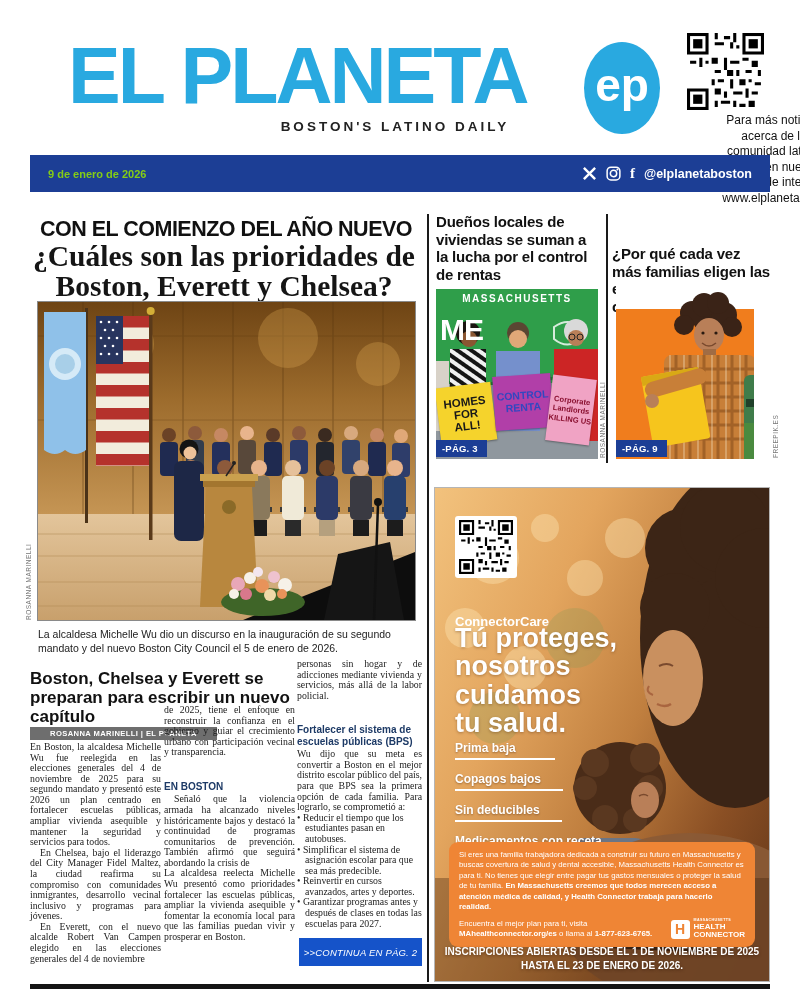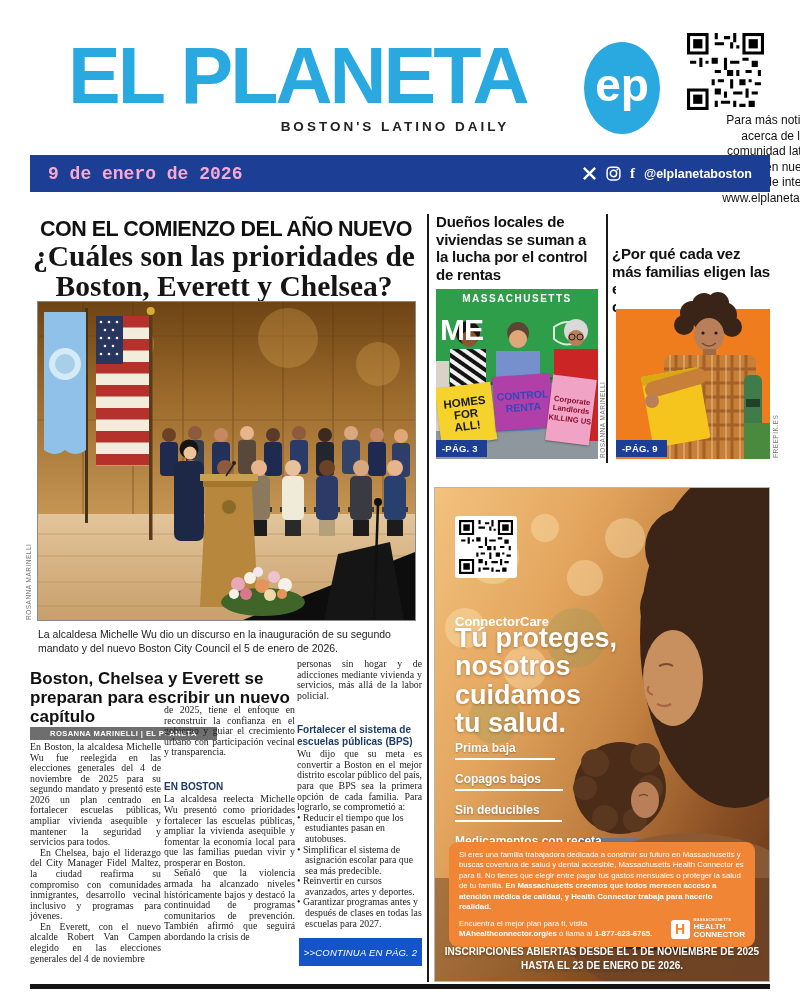--- a/index.html
+++ b/index.html
@@ -16,21 +16,21 @@
     display:flex; align-items:center; justify-content:center; padding-bottom:6px; }
   .brand-tagline { position:absolute; left:250px; top:119px; width:290px; text-align:center;
     font-size:13.5px; font-weight:bold; letter-spacing:3px; color:#222; }
   .qr-top { position:absolute; left:687px; top:33px; width:77px; height:77px; }
   .qr-caption { position:absolute; left:668px; top:113px; width:116px; text-align:center;
     font-size:12px; line-height:1.3; color:#111;margin-left:48px; }
 
   
   .datebar { position:absolute; left:30px; top:155px; width:740px; height:37px; background:#1c3e95;
     display:flex; align-items:center; justify-content:space-between; padding:0 18px; }
-  .datebar .date { color:#f9a8d4; font-weight:bold; font-size:18px;font-family:Liberation Mono, monospace; }
+  .datebar .date { color:#84cc16; font-weight:bold; font-size:11px; }
   .social { display:flex; align-items:center; gap:9px; }
   .social svg { display:block; }
   .fb-glyph { color:#fff; font-weight:bold; font-size:15px; font-family:"Liberation Serif",serif; }
   .handle { color:#fff; font-weight:bold; font-size:12.5px; }
 
   
   .kicker { position:absolute; left:30px; top:217px; width:392px; text-align:center;
     font-size:21.5px; font-weight:bold; letter-spacing:-0.5px; color:#111; }
   .headline { position:absolute; left:24px; top:241px; width:400px; text-align:center;
     font-family:"Liberation Serif","DejaVu Serif",serif; font-weight:bold;
@@ -65,21 +65,21 @@
   .vrule-sec  { position:absolute; left:606px; top:214px; width:2px; height:249px; background:#1a1a1a; }
   .bottom-bar { position:absolute; left:30px; top:984px; width:740px; height:5px; background:#141414; }
 
   
   .sec-head { position:absolute; font-size:15px; font-weight:bold; line-height:1.18;
     letter-spacing:-0.2px; color:#111; }
   .sec-head-a { left:436px; top:213px; width:164px; }
   .sec-head-b { left:612px; top:213px; width:158px;margin-top:32px; }
   .photo { position:absolute; overflow:hidden; }
   .photo-a { left:436px; top:289px; width:162px; height:170px; background:#8f979e; }
-  .photo-b { left:616px; top:283px; width:154px; height:176px; background:#ec4899; }
+  .photo-b { left:616px; top:283px; width:138px; height:176px; background:#ec4899; }
   .pagetag { position:absolute; left:0; bottom:2px; background:#1c3e95; color:#fff;
     font-size:9.5px; font-weight:bold; padding:3px 9px 3px 6px; letter-spacing:.2px; }
   .credit-a { left:599px; top:338px; height:120px; }
   .credit-b { left:772px; top:378px; height:80px; }
 
   .banner-top { position:absolute; left:0; top:4px; width:162px; text-align:center; color:#fff;
     font-weight:bold; font-size:10px; letter-spacing:1.5px; }
   .banner-big { position:absolute; left:4px; top:24px; color:#fff; font-size:30px; font-weight:bold;
     letter-spacing:-1px; }
   .sign { position:absolute; display:flex; align-items:center; justify-content:center;
@@ -358,22 +358,22 @@
   <div class="byline">ROSANNA MARINELLI | EL PLANETA</div>
 
   <div class="bodycol col1">
     <p>En Boston, la alcaldesa Michelle Wu fue reelegida en las elecciones generales del 4 de noviembre de 2025 para su segundo mandato y presentó este 2026 un plan centrado en fortalecer escuelas públicas, ampliar vivienda asequible y mantener la seguridad y servicios para todos.</p>
     <p>En Chelsea, bajo el liderazgo del City Manager Fidel Maltez, la ciudad reafirma su compromiso con comunidades inmigrantes, desarrollo vecinal inclusivo y programas para jóvenes.</p>
     <p>En Everett, con el nuevo alcalde Robert Van Campen elegido en las elecciones generales del 4 de noviembre</p>
   </div>
   <div class="bodycol col2">
     <p>de 2025, tiene el enfoque en reconstruir la confianza en el gobierno y guiar el crecimiento urbano con participación vecinal y transparencia.</p>
     <p class="colsub">EN BOSTON</p>
+    <p>Señaló que la violencia armada ha alcanzado niveles históricamente bajos y destacó la continuidad de programas comunitarios de prevención. También afirmó que seguirá abordando la crisis de</p>
     <p style="text-indent:0">La alcaldesa reelecta Michelle Wu presentó como prioridades fortalecer las escuelas públicas, ampliar la vivienda asequible y fomentar la economía local para que las familias puedan vivir y prosperar en Boston.</p>
-    <p>Señaló que la violencia armada ha alcanzado niveles históricamente bajos y destacó la continuidad de programas comunitarios de prevención. También afirmó que seguirá abordando la crisis de</p>
   </div>
   <div class="bodycol col3">
     <p>personas sin hogar y de adicciones mediante vivienda y servicios, más allá de la labor policial.</p>
     <p class="colsub">Fortalecer el sistema de escuelas públicas (BPS)</p>
     <p style="text-indent:0">Wu dijo que su meta es convertir a Boston en el mejor distrito escolar público del país, para que BPS sea la primera opción de cada familia. Para lograrlo, se comprometió a:</p>
     <p class="bullet">• Reducir el tiempo que los estudiantes pasan en autobuses.</p>
     <p class="bullet">• Simplificar el sistema de asignación escolar para que sea más predecible.</p>
     <p class="bullet">• Reinvertir en cursos avanzados, artes y deportes.</p>
     <p class="bullet">• Garantizar programas antes y después de clases en todas las escuelas para 2027.</p>
   </div>

